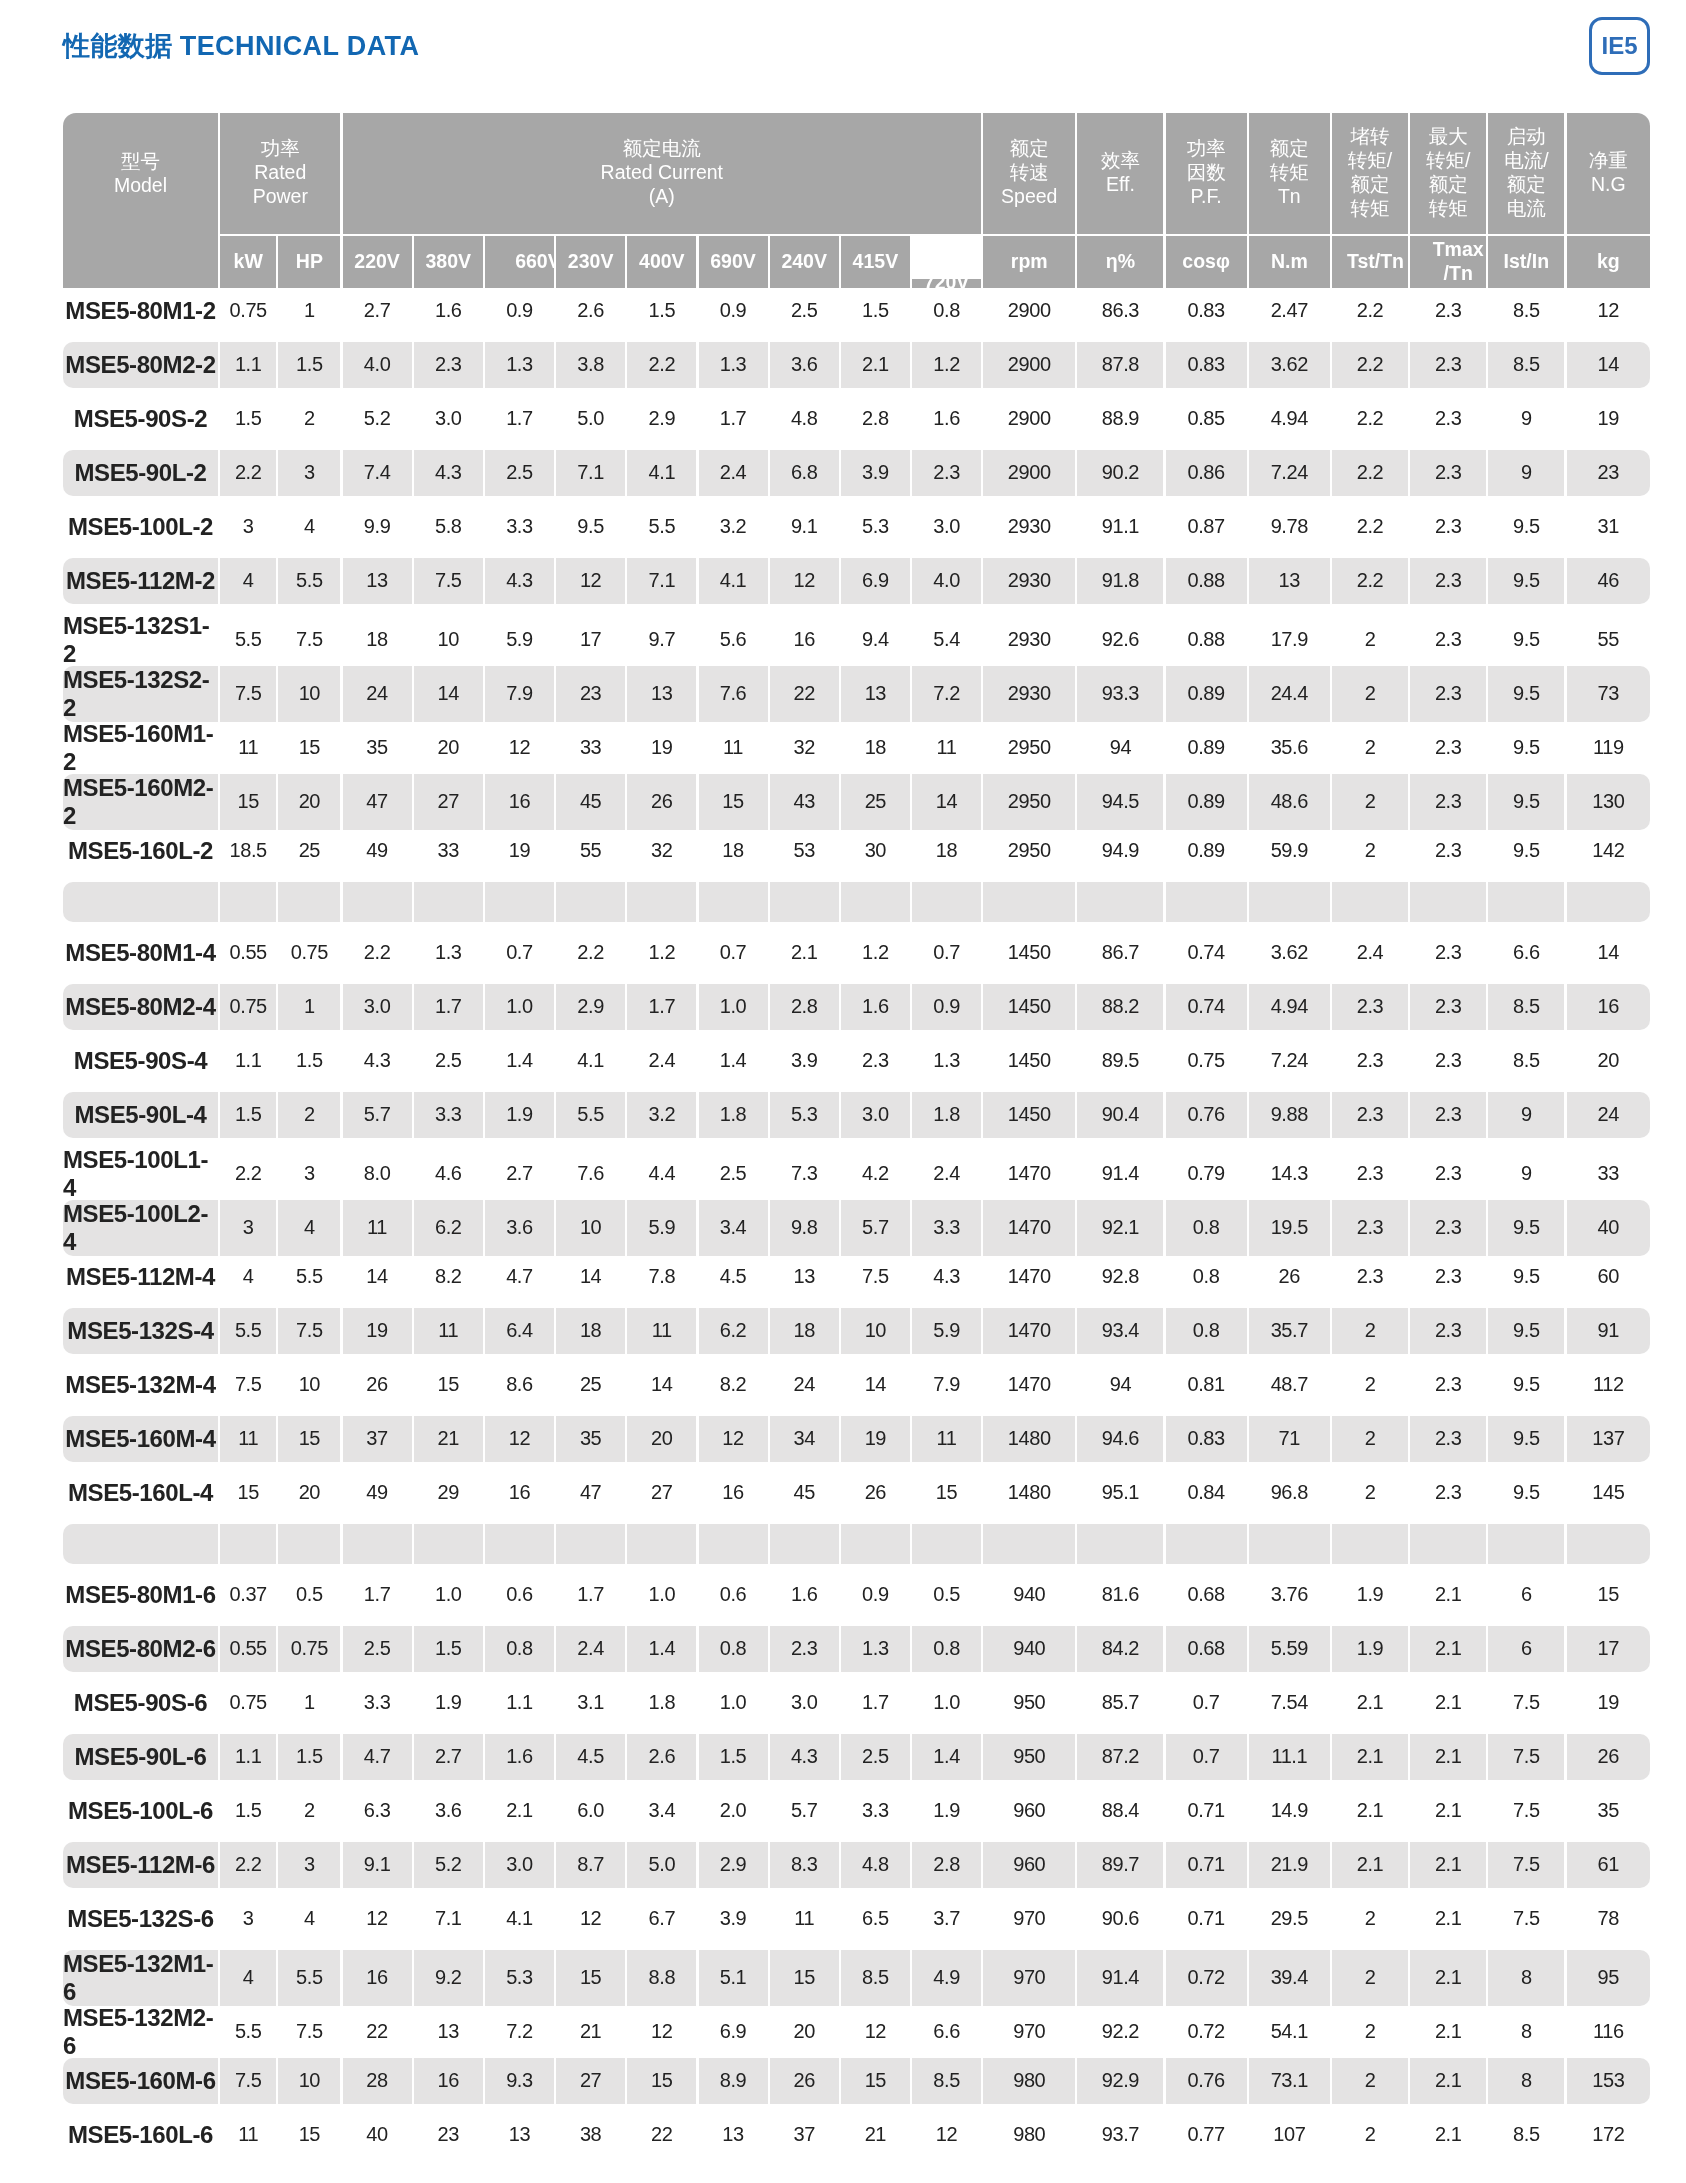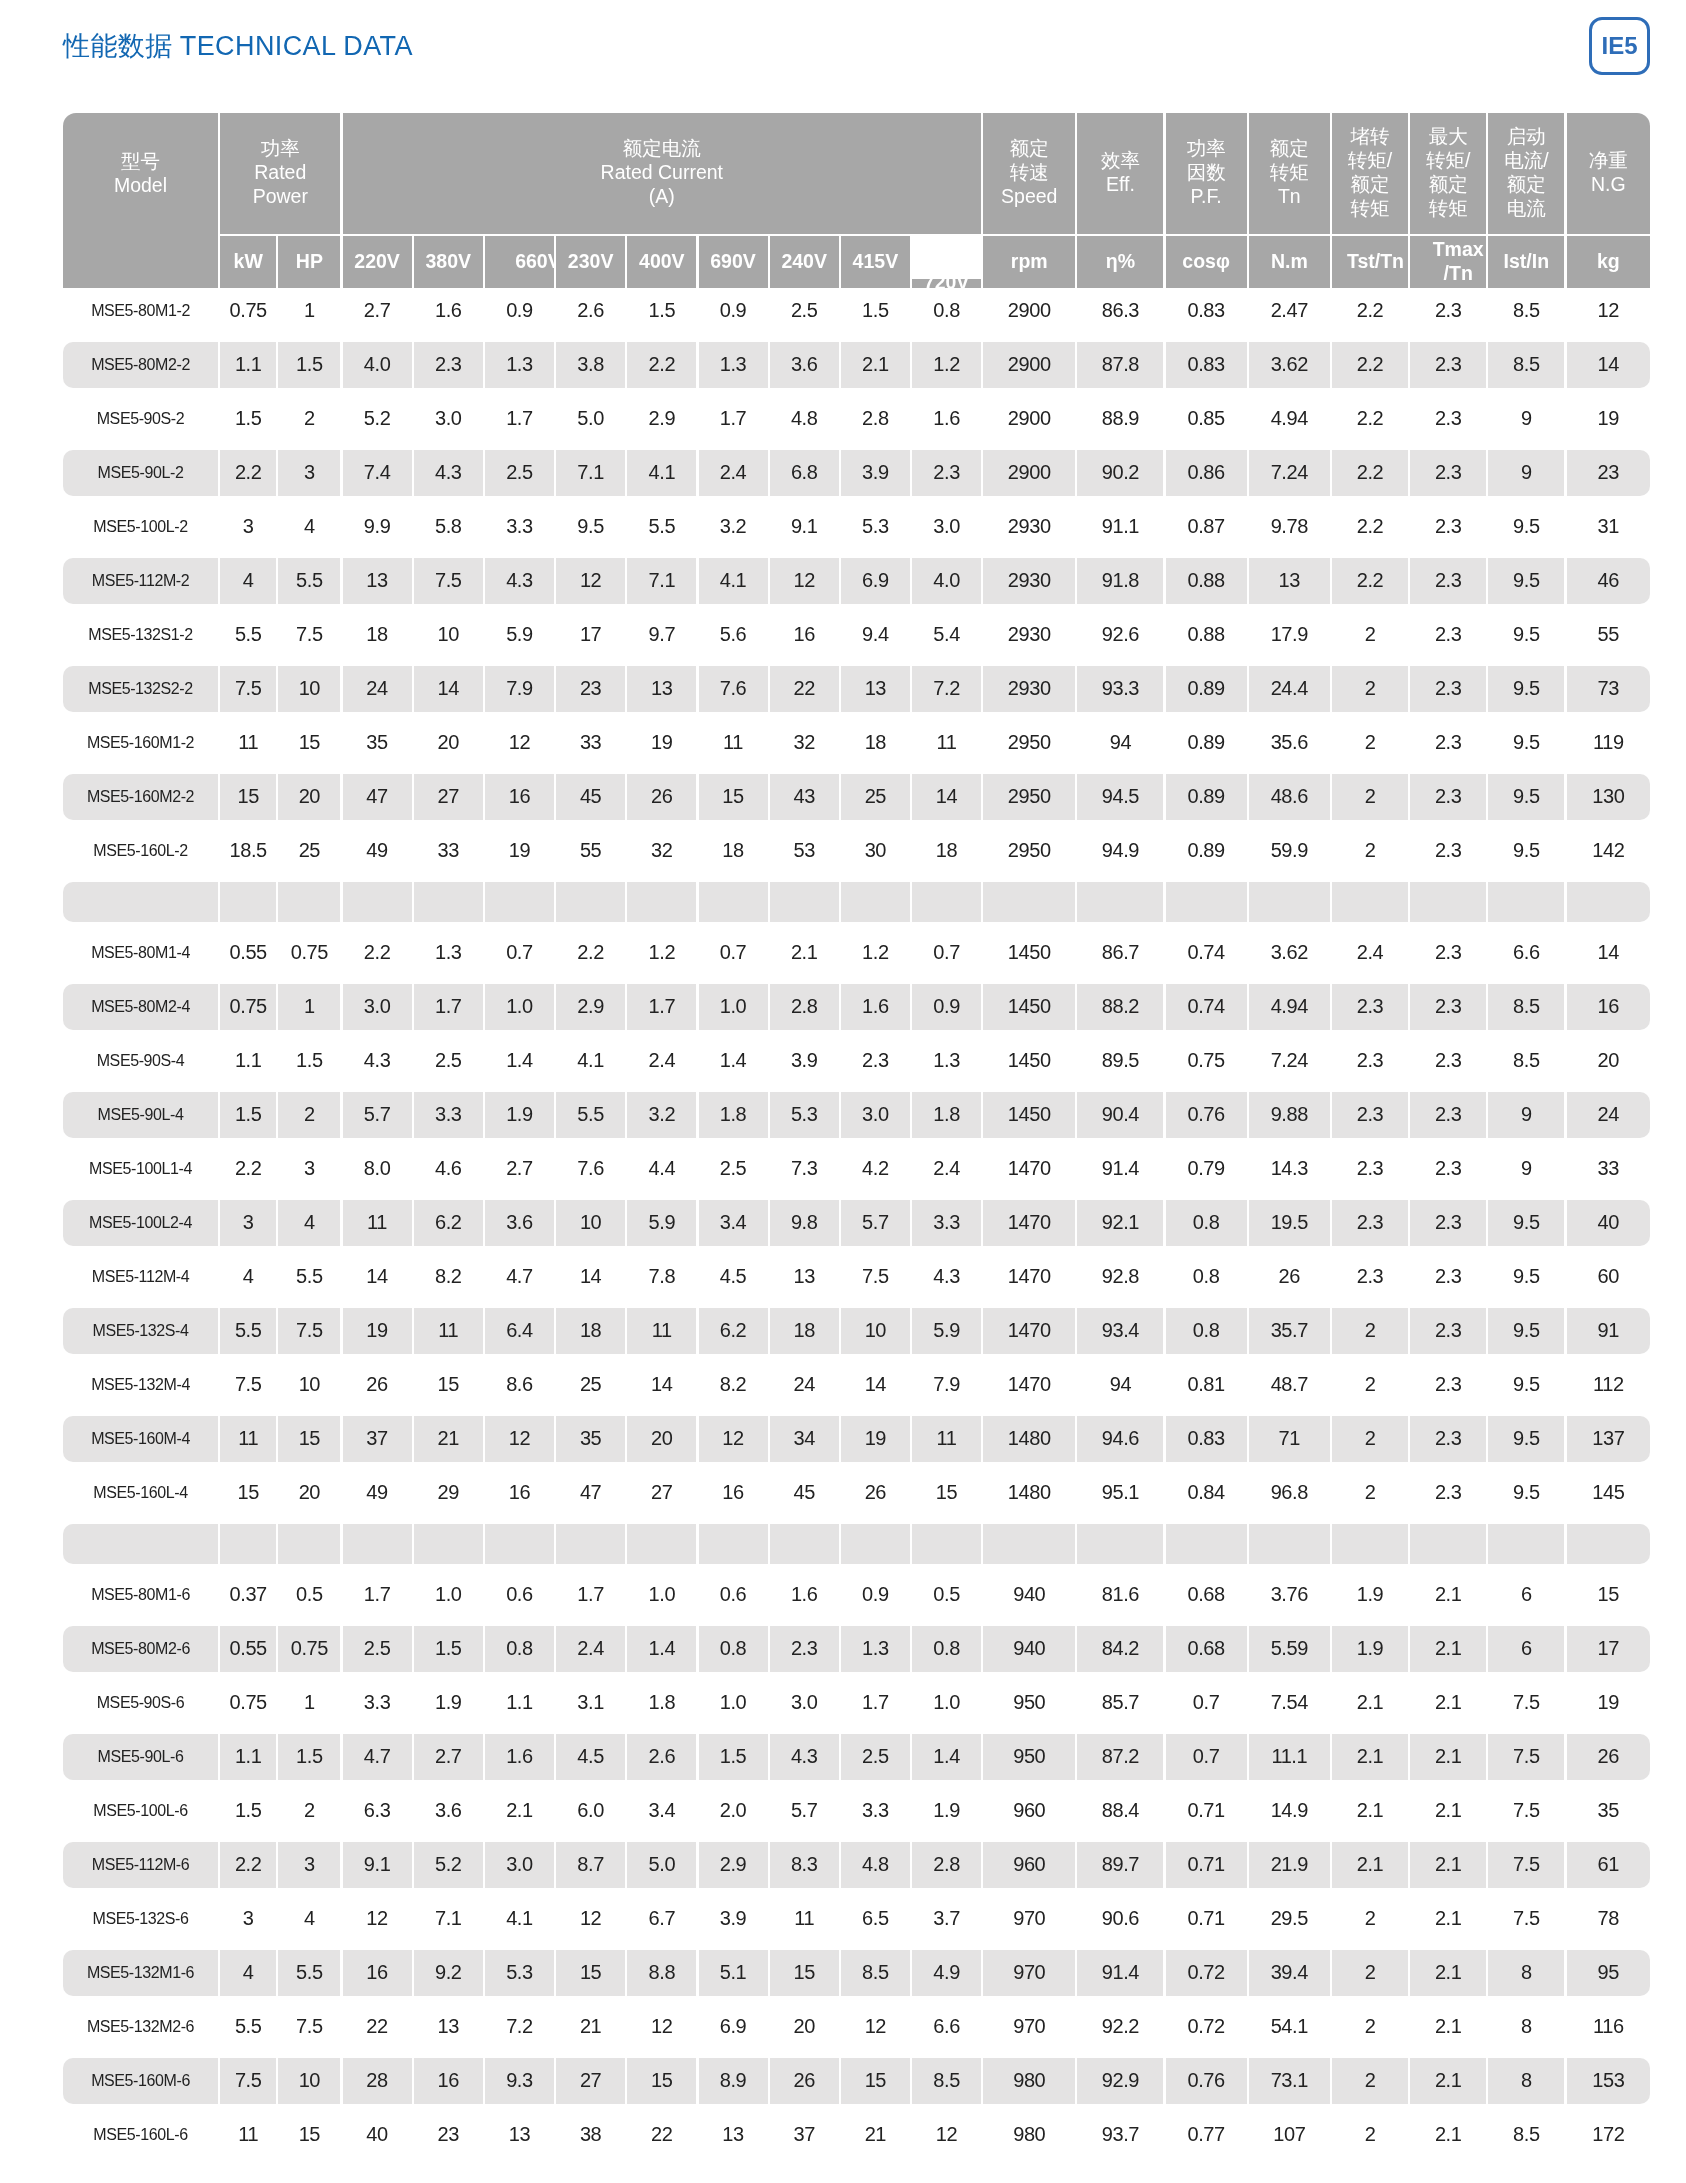--- a/index.html
+++ b/index.html
@@ -6,21 +6,21 @@
     margin: 0; padding: 0;
     width: 1686px; height: 2183px;
     background: #ffffff;
     overflow: hidden;
     font-family: "Liberation Sans", "DejaVu Sans", sans-serif;
   }
   .page { padding: 11.5px 36px 0 63px; }
 
   
   .top { display: flex; align-items: center; justify-content: space-between; height: 69px; }
-  .title { font-size: 27px; font-weight: 400; color: #1267b2; letter-spacing: 0.4px; }
+  .title { font-size: 27px; font-weight: 700; color: #1267b2; letter-spacing: 0.4px; }
   .title .en { margin-left: 7.2px; }
   .badge {
     width: 55px; height: 52px;
     border: 3.6px solid #2e6db8; border-radius: 13px;
     display: flex; align-items: center; justify-content: center;
     font-size: 24px; font-weight: 600; color: #2e6db8;
   }
 
   
   .cols {
@@ -61,21 +61,21 @@
   .u18 { grid-column: 18; padding-left: 20px; } .u19 { grid-column: 19; } .u20 { grid-column: 20; }
 
   
   .tbody { margin-top: 0; }
   .row { height: 46px; margin-bottom: 8px; }
   .row .cell {
     display: flex; align-items: center; justify-content: center;
     font-size: 20px; color: #222222; font-weight: 500;
     letter-spacing: -0.4px;
   }
-  .row .cell.model { font-weight: 400; font-size: 16px; }
+  .row .cell.model { font-weight: 700; font-size: 24px; }
   .row.alt .cell, .row.sep .cell { background: #e4e3e3; }
   .row.alt .cell:first-child, .row.sep .cell:first-child { border-radius: 10px 0 0 10px; }
   .row.alt .cell:last-child,  .row.sep .cell:last-child  { border-radius: 0 10px 10px 0; }
   .row.sep { height: 40px; }
 </style>
 </head>
 <body>
 
 <div class="page">
 

